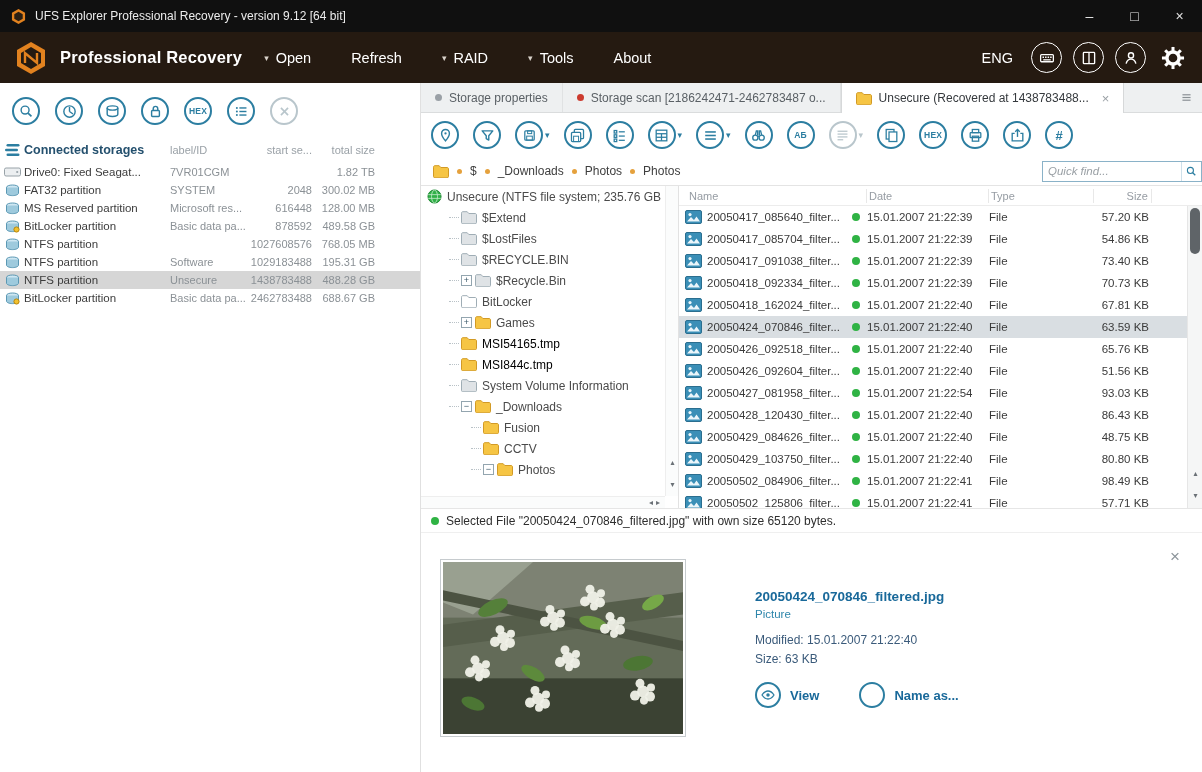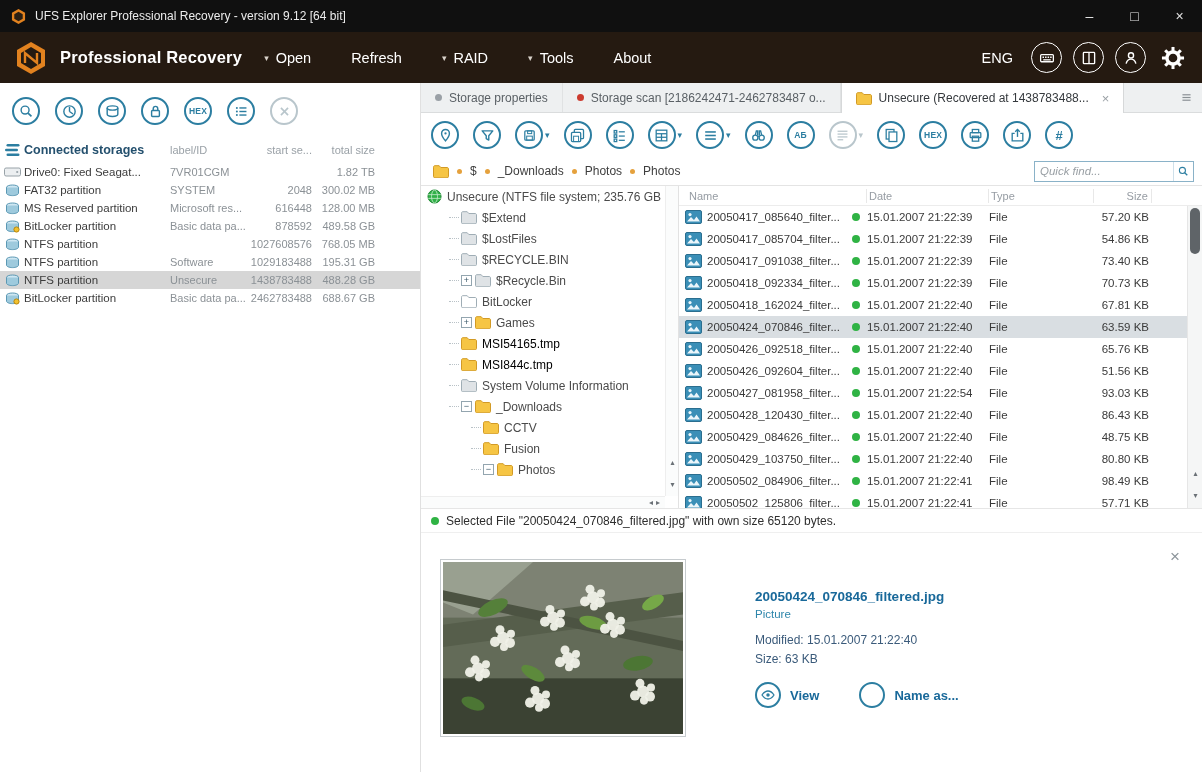--- a/index.html
+++ b/index.html
@@ -51,21 +51,21 @@
   .tab.active{background:#fff;color:#35393d;border-left:1px solid #d6d8d9;border-right:1px solid #d6d8d9;margin-bottom:-1px;}
   .tdot{width:7px;height:7px;border-radius:50%;flex:none;}
   .tclose{color:#9aa0a5;font-size:13px;margin-left:6px;}
   .tfold{display:inline-flex;flex:none;}
   .tab-overflow{margin-left:auto;display:flex;align-items:center;padding-right:9px;}
   .toolbar{height:44px;display:flex;align-items:center;gap:14px;padding-left:10px;background:#fff;flex:none;}
   .crumbrow{height:28px;display:flex;align-items:center;padding-left:12px;gap:8px;flex:none;}
   .crumb-ic{display:inline-flex;}
   .crumbs{display:flex;align-items:center;gap:8px;font-size:12px;color:#3e3e3e;}
   .crumb-sep{width:5px;height:5px;border-radius:50%;background:#e5a13c;flex:none;}
-  .quickfind{margin-left:auto;margin-right:8px;display:flex;align-items:center;border:1px solid #8ab2c8;height:21px;width:160px;background:#fff;justify-content:flex-end;}
+  .quickfind{margin-left:auto;margin-right:0;display:flex;align-items:center;border:1px solid #8ab2c8;height:21px;width:160px;background:#fff;justify-content:flex-end;}
   .quickfind input{border:none;outline:none;flex:1;font-style:italic;font-size:11.5px;color:#555;padding:0 5px;font-family:inherit;min-width:0;background:transparent;}
   .quickfind input::placeholder{color:#9aa0a5;font-style:italic;}
   .qf-ic{width:20px;height:100%;display:inline-flex;align-items:center;justify-content:center;border-left:1px solid #cfe0ea;}
   .content{display:flex;flex:1;border-top:1px solid #e4e4e4;overflow:hidden;min-height:0;}
   
   .tree{width:258px;position:relative;border-right:1px solid #e2e2e2;background:#fff;flex:none;overflow:hidden;}
   .trow{height:21px;display:flex;align-items:center;white-space:nowrap;font-size:12px;color:#4a4a4a;overflow:hidden;}
   .trow .dash{width:10px;border-top:1px dotted #b9c2c7;margin-right:2px;flex:none;}
   .exp{width:11px;height:11px;border:1px solid #93a5af;background:#fff;font-size:9px;line-height:9px;display:inline-flex;align-items:center;justify-content:center;color:#3c5a6b;margin-right:3px;flex:none;}
   .trow .fic{margin-right:5px;display:inline-flex;flex:none;}
@@ -693,30 +693,30 @@
                 </span>
                 <span class="lbl">_Downloads</span>
               </div>
               <div class="trow" style="padding-left: 50px;">
                 <span class="dash"></span>
                 <span class="fic">
                   <svg width="16" height="13" viewBox="0 0 16 13">
                     <path d="M.5 2.2C.5 1.3 1 .7 1.8.7h4.4l1.6 1.8h6.4c.8 0 1.3.6 1.3 1.5v7.3c0 .9-.5 1.5-1.3 1.5H1.8c-.8 0-1.3-.6-1.3-1.5Z" fill="#f6c544" stroke="#d29a26"></path>
                   </svg>
                 </span>
+                <span class="lbl">Fusion</span>
+              </div>
+              <div class="trow" style="padding-left: 50px;">
+                <span class="dash"></span>
+                <span class="fic">
+                  <svg width="16" height="13" viewBox="0 0 16 13">
+                    <path d="M.5 2.2C.5 1.3 1 .7 1.8.7h4.4l1.6 1.8h6.4c.8 0 1.3.6 1.3 1.5v7.3c0 .9-.5 1.5-1.3 1.5H1.8c-.8 0-1.3-.6-1.3-1.5Z" fill="#f6c544" stroke="#d29a26"></path>
+                  </svg>
+                </span>
                 <span class="lbl">CCTV</span>
-              </div>
-              <div class="trow" style="padding-left: 50px;">
-                <span class="dash"></span>
-                <span class="fic">
-                  <svg width="16" height="13" viewBox="0 0 16 13">
-                    <path d="M.5 2.2C.5 1.3 1 .7 1.8.7h4.4l1.6 1.8h6.4c.8 0 1.3.6 1.3 1.5v7.3c0 .9-.5 1.5-1.3 1.5H1.8c-.8 0-1.3-.6-1.3-1.5Z" fill="#f6c544" stroke="#d29a26"></path>
-                  </svg>
-                </span>
-                <span class="lbl">Fusion</span>
               </div>
               <div class="trow" style="padding-left: 50px;">
                 <span class="dash"></span>
                 <span class="exp">−</span>
                 <span class="fic">
                   <svg width="16" height="13" viewBox="0 0 16 13">
                     <path d="M.5 2.2C.5 1.3 1 .7 1.8.7h4.4l1.6 1.8h6.4c.8 0 1.3.6 1.3 1.5v7.3c0 .9-.5 1.5-1.3 1.5H1.8c-.8 0-1.3-.6-1.3-1.5Z" fill="#f6c544" stroke="#d29a26"></path>
                   </svg>
                 </span>
                 <span class="lbl">Photos</span>

